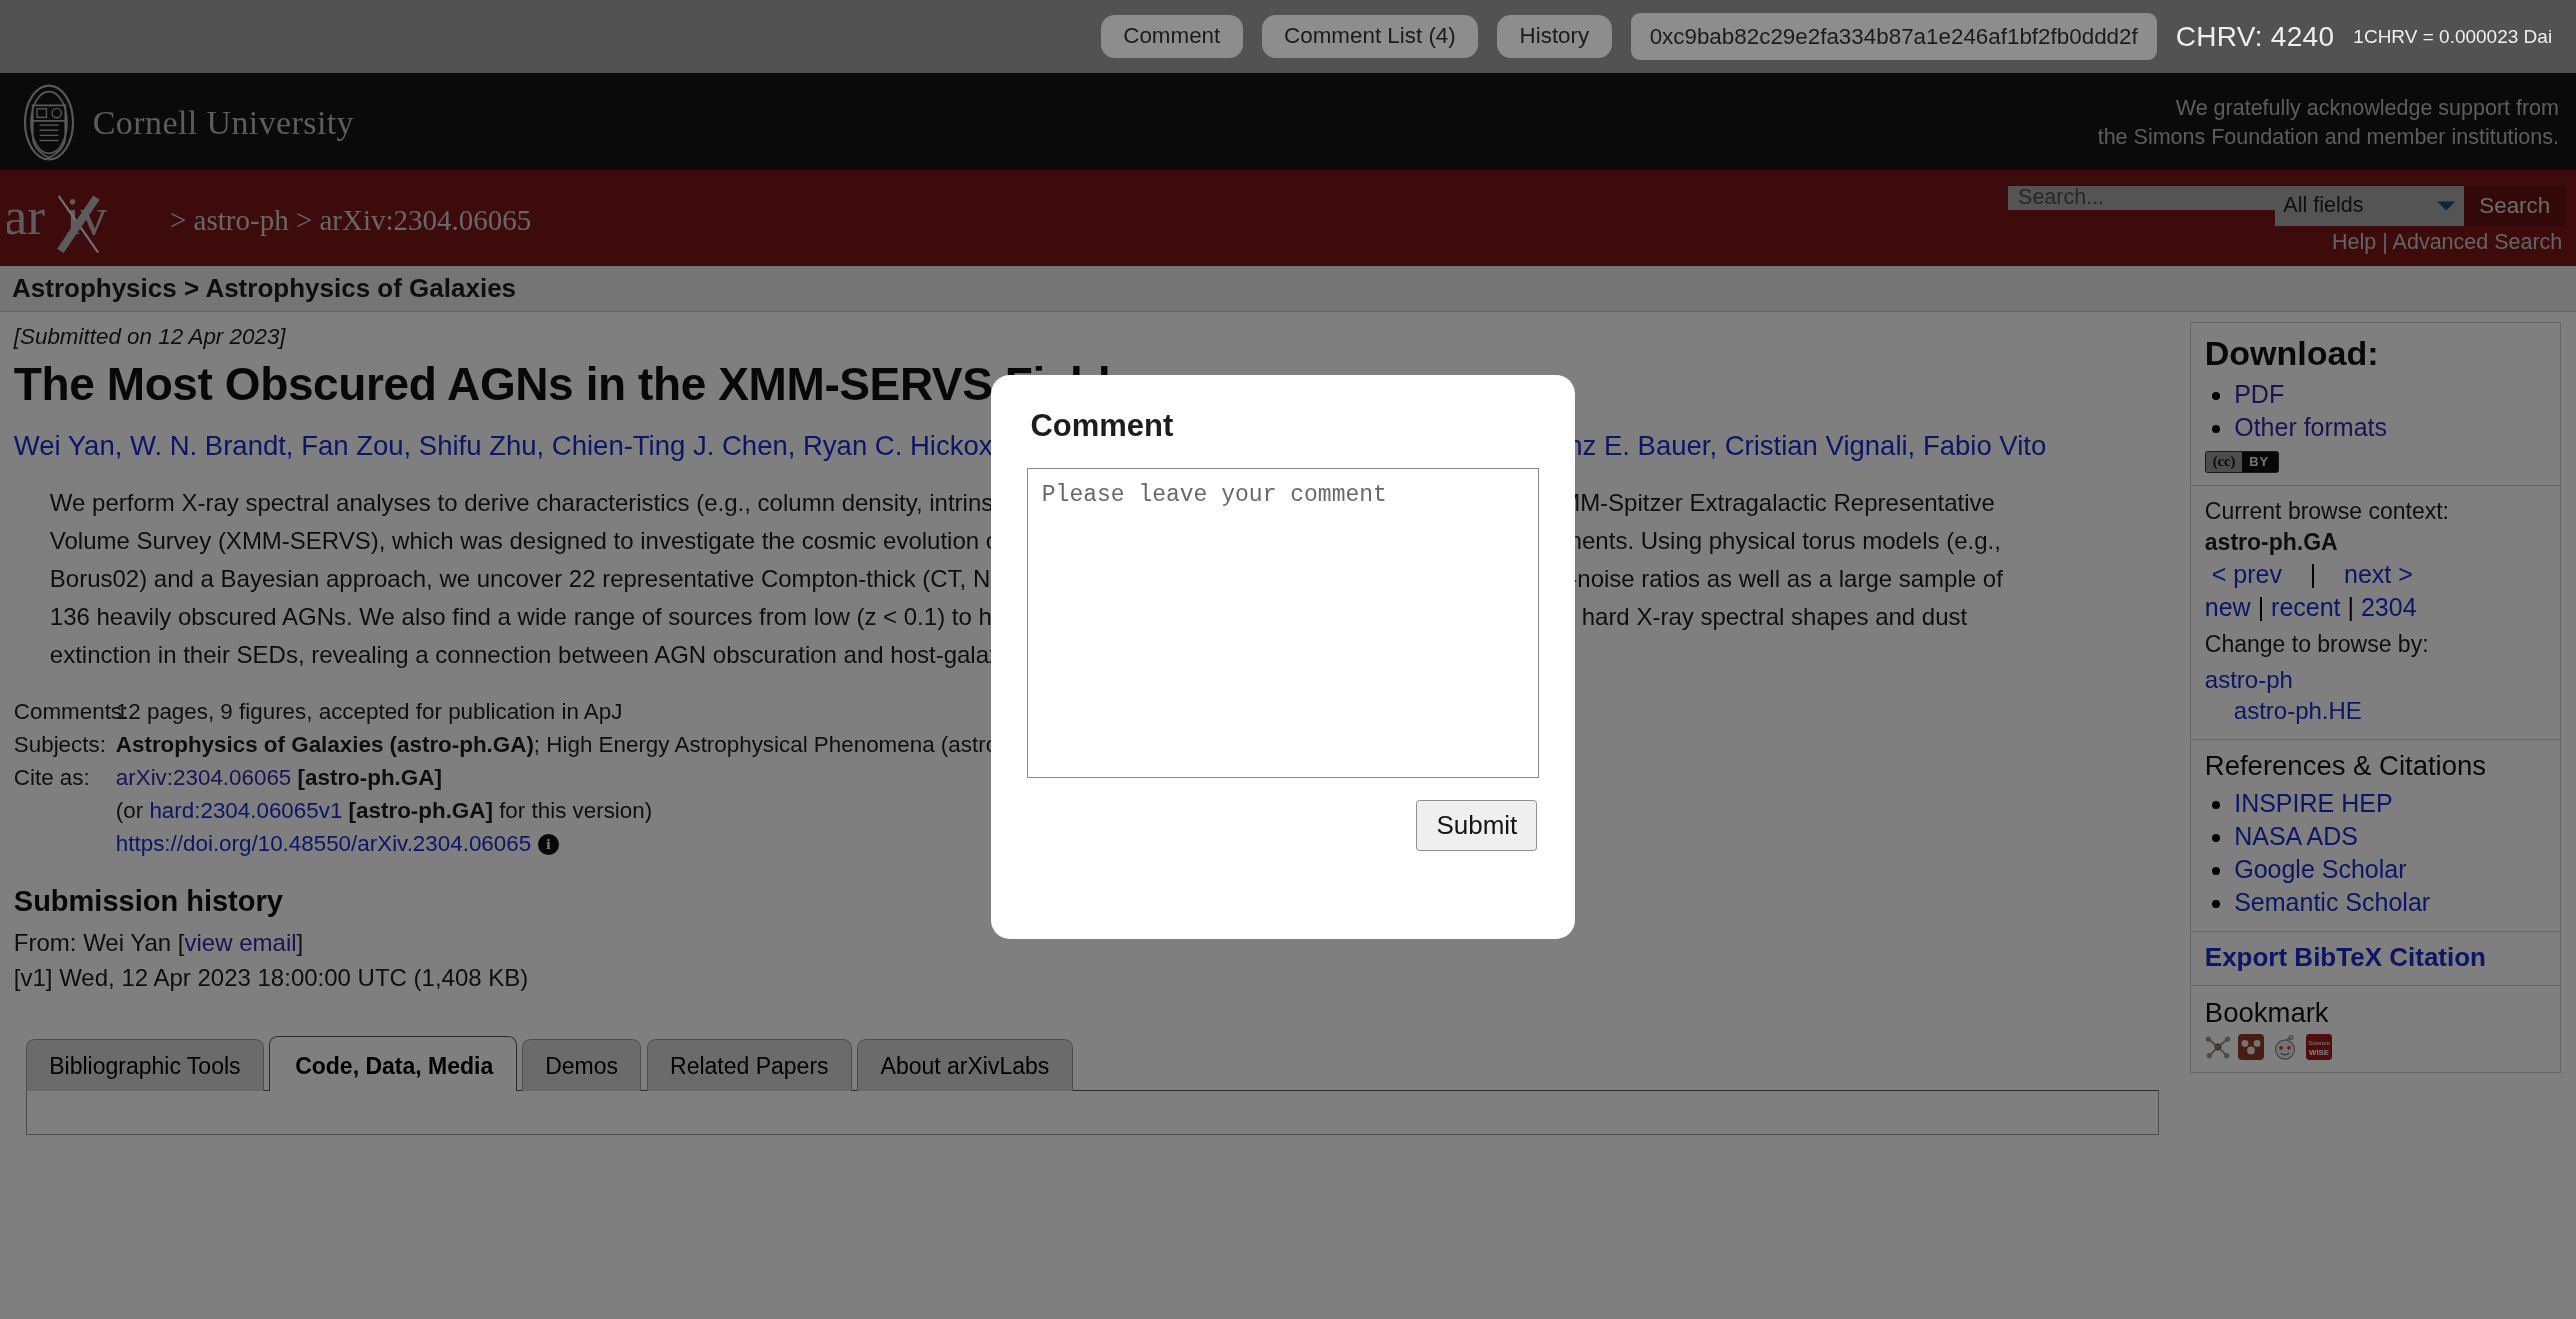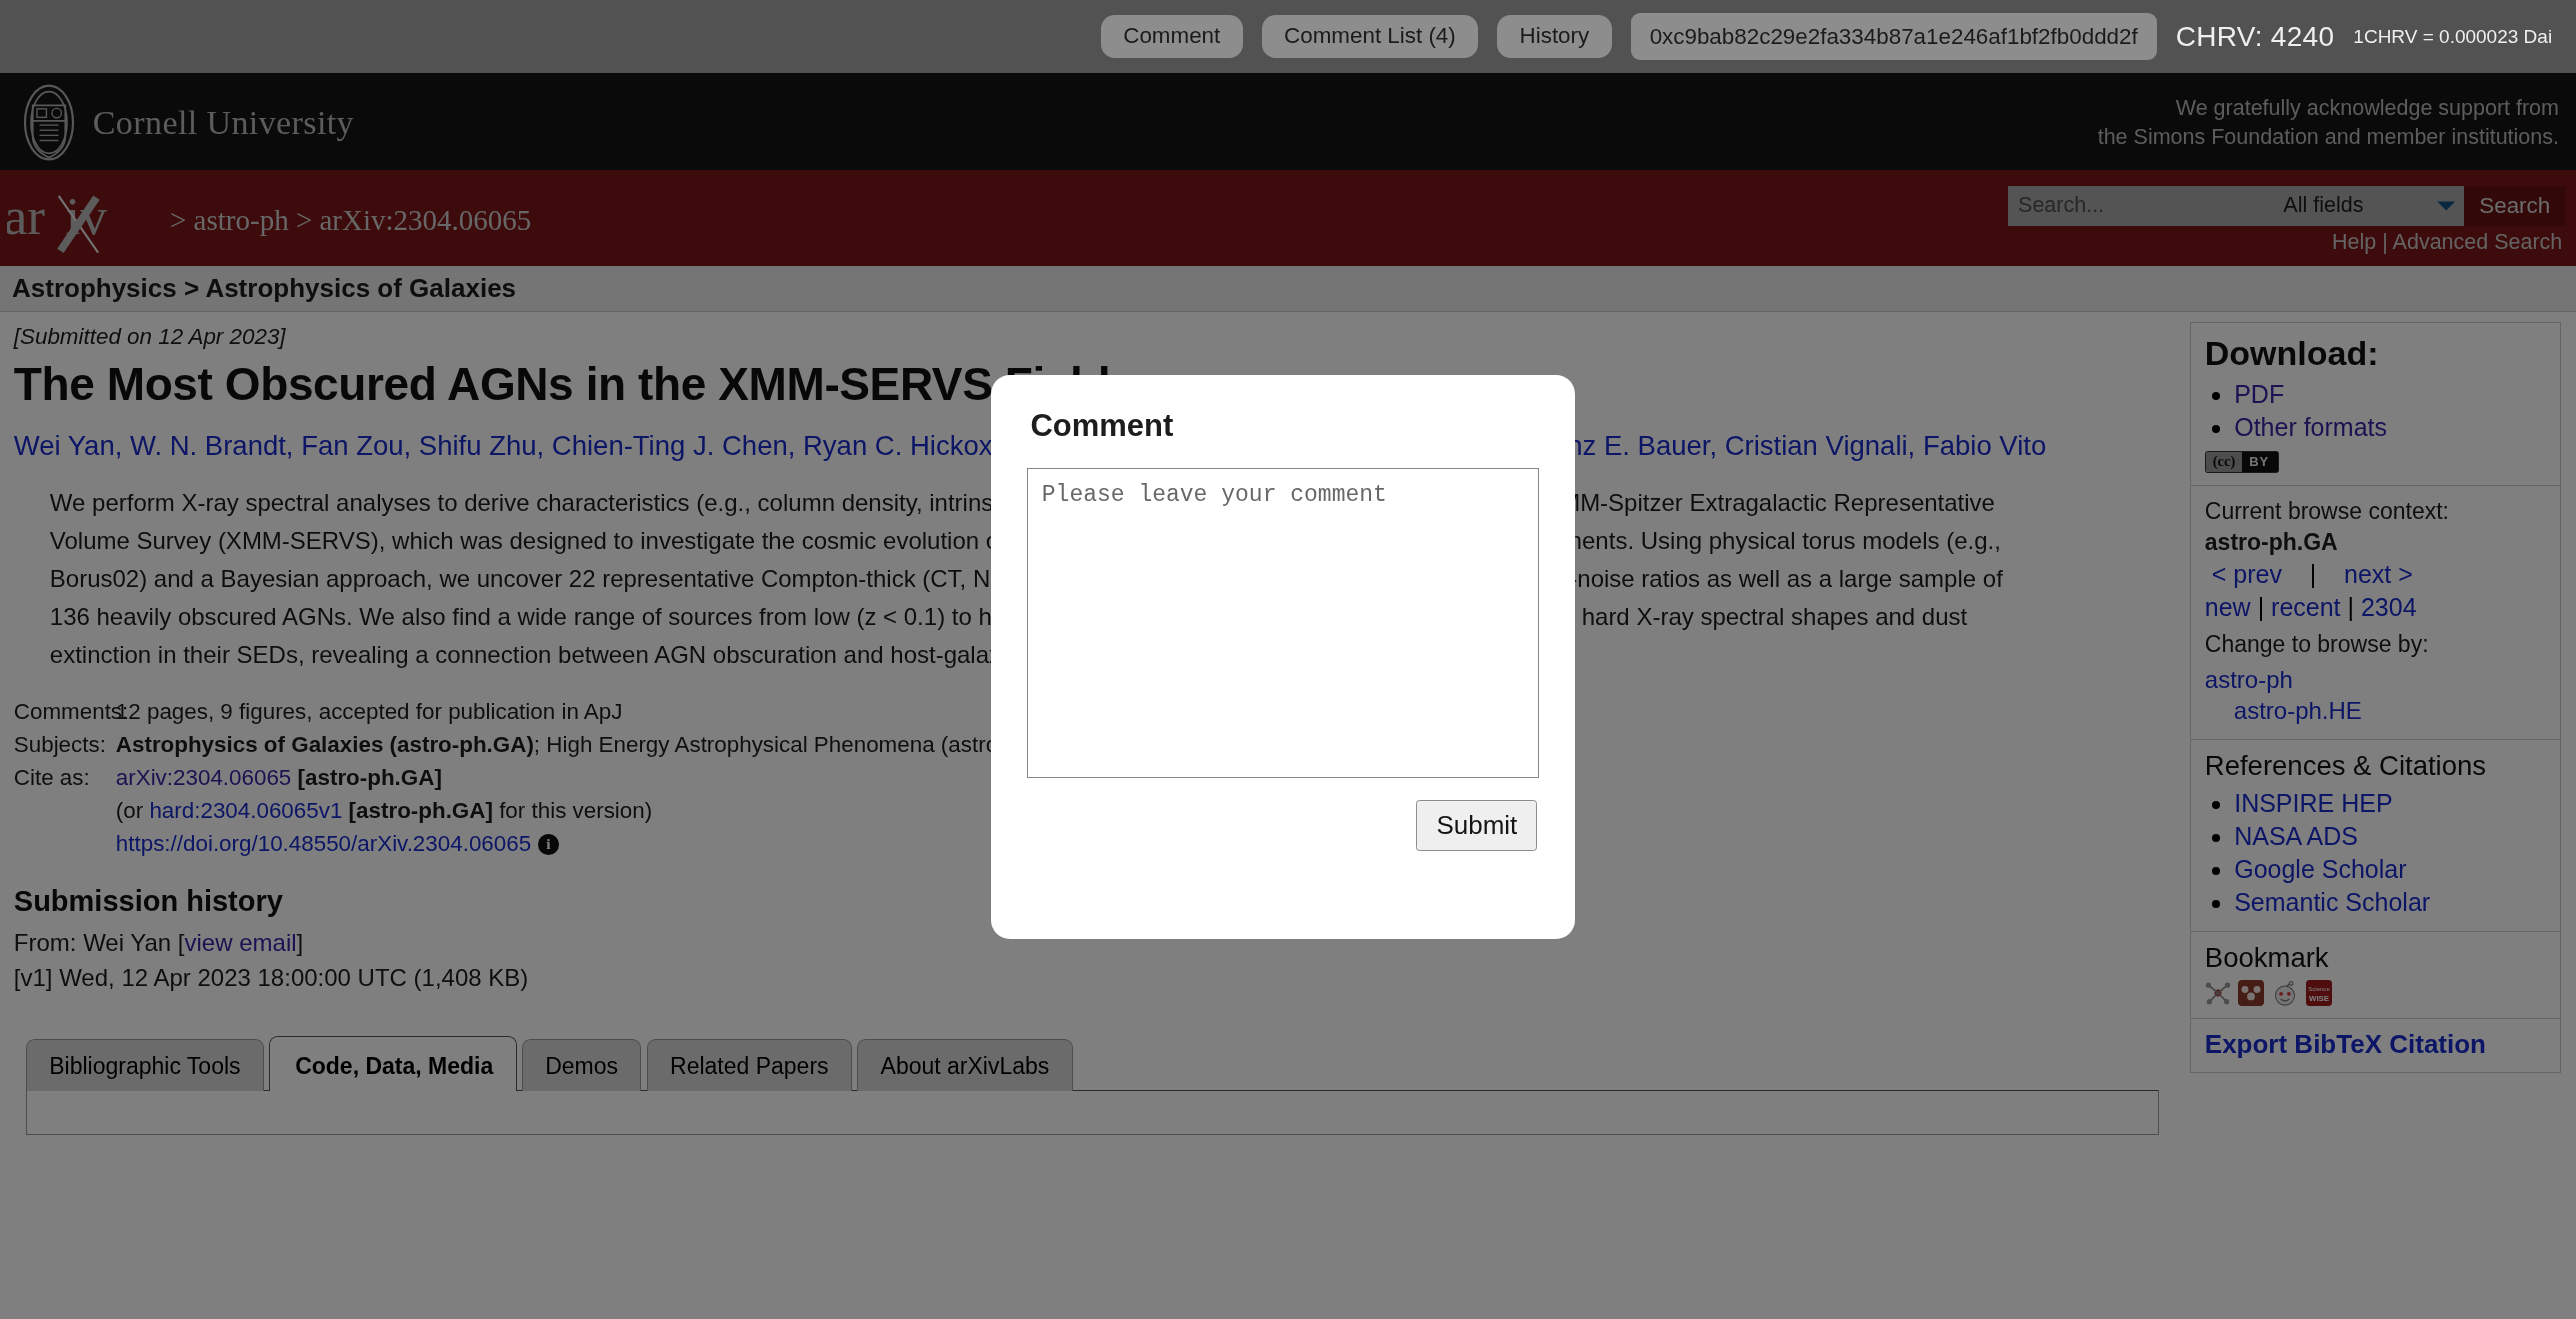--- a/index.html
+++ b/index.html
@@ -103,21 +103,21 @@
     font-size: 29px;
     font-family: "Liberation Serif", serif;
     white-space: nowrap;
   }
   #search-block {
     position: absolute; right: 10.3px; top: 15.5px;
     text-align: right;
   }
   #search-row { display: flex; align-items: stretch; justify-content: flex-end; }
   #search-input {
-    width: 267px; height: 40px;
+    width: 267px; height: 24px;
     background: #a8a8a8;
     border: none; outline: none;
     font-size: 21.5px;
     padding: 0 10.3px;
     color: #1c1c1c;
     font-family: "Liberation Sans", sans-serif;
   }
   #search-input::placeholder { color: #4e4e4e; }
   #field-select {
     width: 189px; height: 40px;
@@ -500,20 +500,24 @@
       </div>
 
       <div class="side-box">
         <div class="side-h2">References &amp; Citations</div>
         <ul class="side-ul">
           <li class="blue"><a href="#">INSPIRE HEP</a></li>
           <li class="blue"><a href="#">NASA ADS</a></li>
           <li class="blue"><a href="#">Google Scholar</a></li>
           <li class="blue"><a href="#">Semantic Scholar</a></li>
         </ul>
+      </div>
+
+      <div class="side-box" id="export-box">
+        <a href="#">Export BibTeX Citation</a>
       </div>
 
       <div class="side-box">
         <div class="side-h2">Bookmark</div>
         <div id="bm-icons">
           <svg class="bm-ico" viewBox="0 0 30 30">
             <circle cx="15" cy="15" r="4" fill="#a33"></circle>
             <g stroke="#888" stroke-width="2" fill="none">
               <line x1="15" y1="15" x2="4" y2="6"></line>
                 <line x1="15" y1="15" x2="26" y2="6"></line>
@@ -539,24 +543,20 @@
             <line x1="17" y1="7" x2="21" y2="4" stroke="#777" stroke-width="1.6"></line>
             <circle cx="22" cy="4" r="2.2" fill="#e9e9e9" stroke="#777" stroke-width="1.2"></circle>
           </svg>
           <svg class="bm-ico" viewBox="0 0 30 30">
             <rect width="30" height="30" rx="2" fill="#9e1b1b"></rect>
             <text x="15" y="13" font-family="Liberation Sans, sans-serif" font-size="7" fill="#fff" text-anchor="middle">Science</text>
             <text x="15" y="24" font-family="Liberation Sans, sans-serif" font-size="9" font-weight="bold" fill="#fff" text-anchor="middle">WISE</text>
           </svg>
         </div>
       </div>
-
-      <div class="side-box" id="export-box">
-        <a href="#">Export BibTeX Citation</a>
-      </div>
     </div>
   </div>
 </div>
 
 <div id="overlay"></div>
 
 <div id="modal">
   <div id="modal-title">Comment</div>
   <textarea id="comment-textarea" placeholder="Please leave your comment" style=""></textarea>
   <div id="modal-actions">

